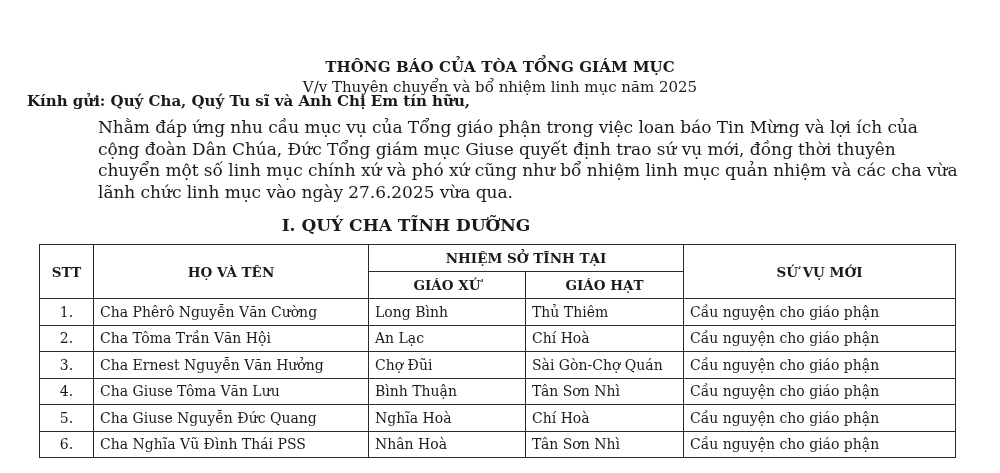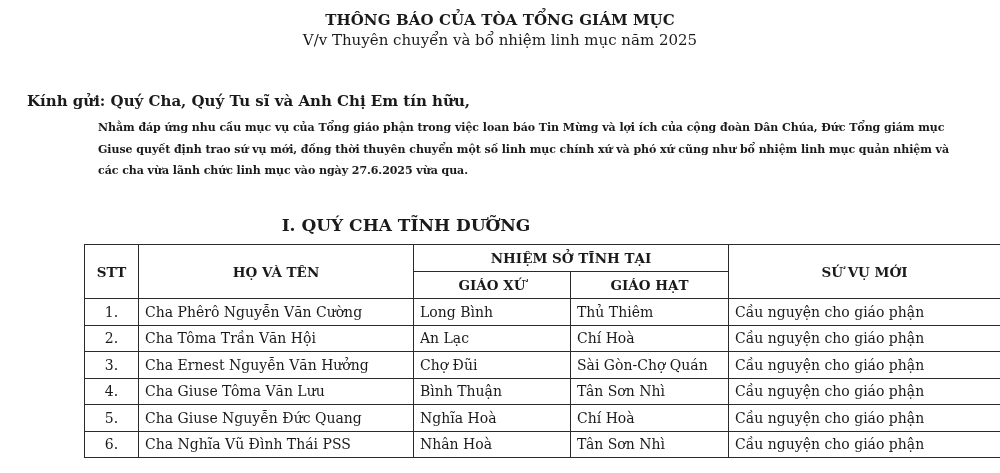--- a/index.html
+++ b/index.html
@@ -20,62 +20,61 @@
       top: 10px;
       left: 0;
       width: 1000px;
       text-align: center;
     }
     .doc-title {
       font-weight: bold;
       font-size: 15px;
       line-height: 20px;
       letter-spacing: 0.1px;
+      margin-top: 47px;
     }
     .doc-subtitle {
       font-size: 15px;
       line-height: 20px;
     }
     .salutation {
       position: absolute;
       top: 91px;
       left: 27px;
       font-weight: bold;
       font-size: 15px;
       line-height: 20px;
     }
     .intro {
       position: absolute;
       top: 117px;
       left: 98px;
       width: 860px;
-      font-size: 11px;
+      font-size: 17px;
       line-height: 21.5px;
       letter-spacing: -0.05px;
-      font-weight: bold;
     }
     .section-heading {
       position: absolute;
       top: 213px;
       left: 0;
       width: 812px;
       text-align: center;
       font-weight: bold;
       font-size: 17px;
       line-height: 24px;
     }
     table.assignments {
       position: absolute;
       top: 244px;
       left: 39px;
       width: 916px;
       border-collapse: collapse;
       font-size: 14px;
       table-layout: fixed;
-      margin-left: 45px;
     }
     table.assignments th,
     table.assignments td {
       border: 1.5px solid #2b2b2b;
       padding: 0 6px;
       white-space: nowrap;
       overflow: hidden;
     }
     table.assignments th {
       font-weight: bold;

